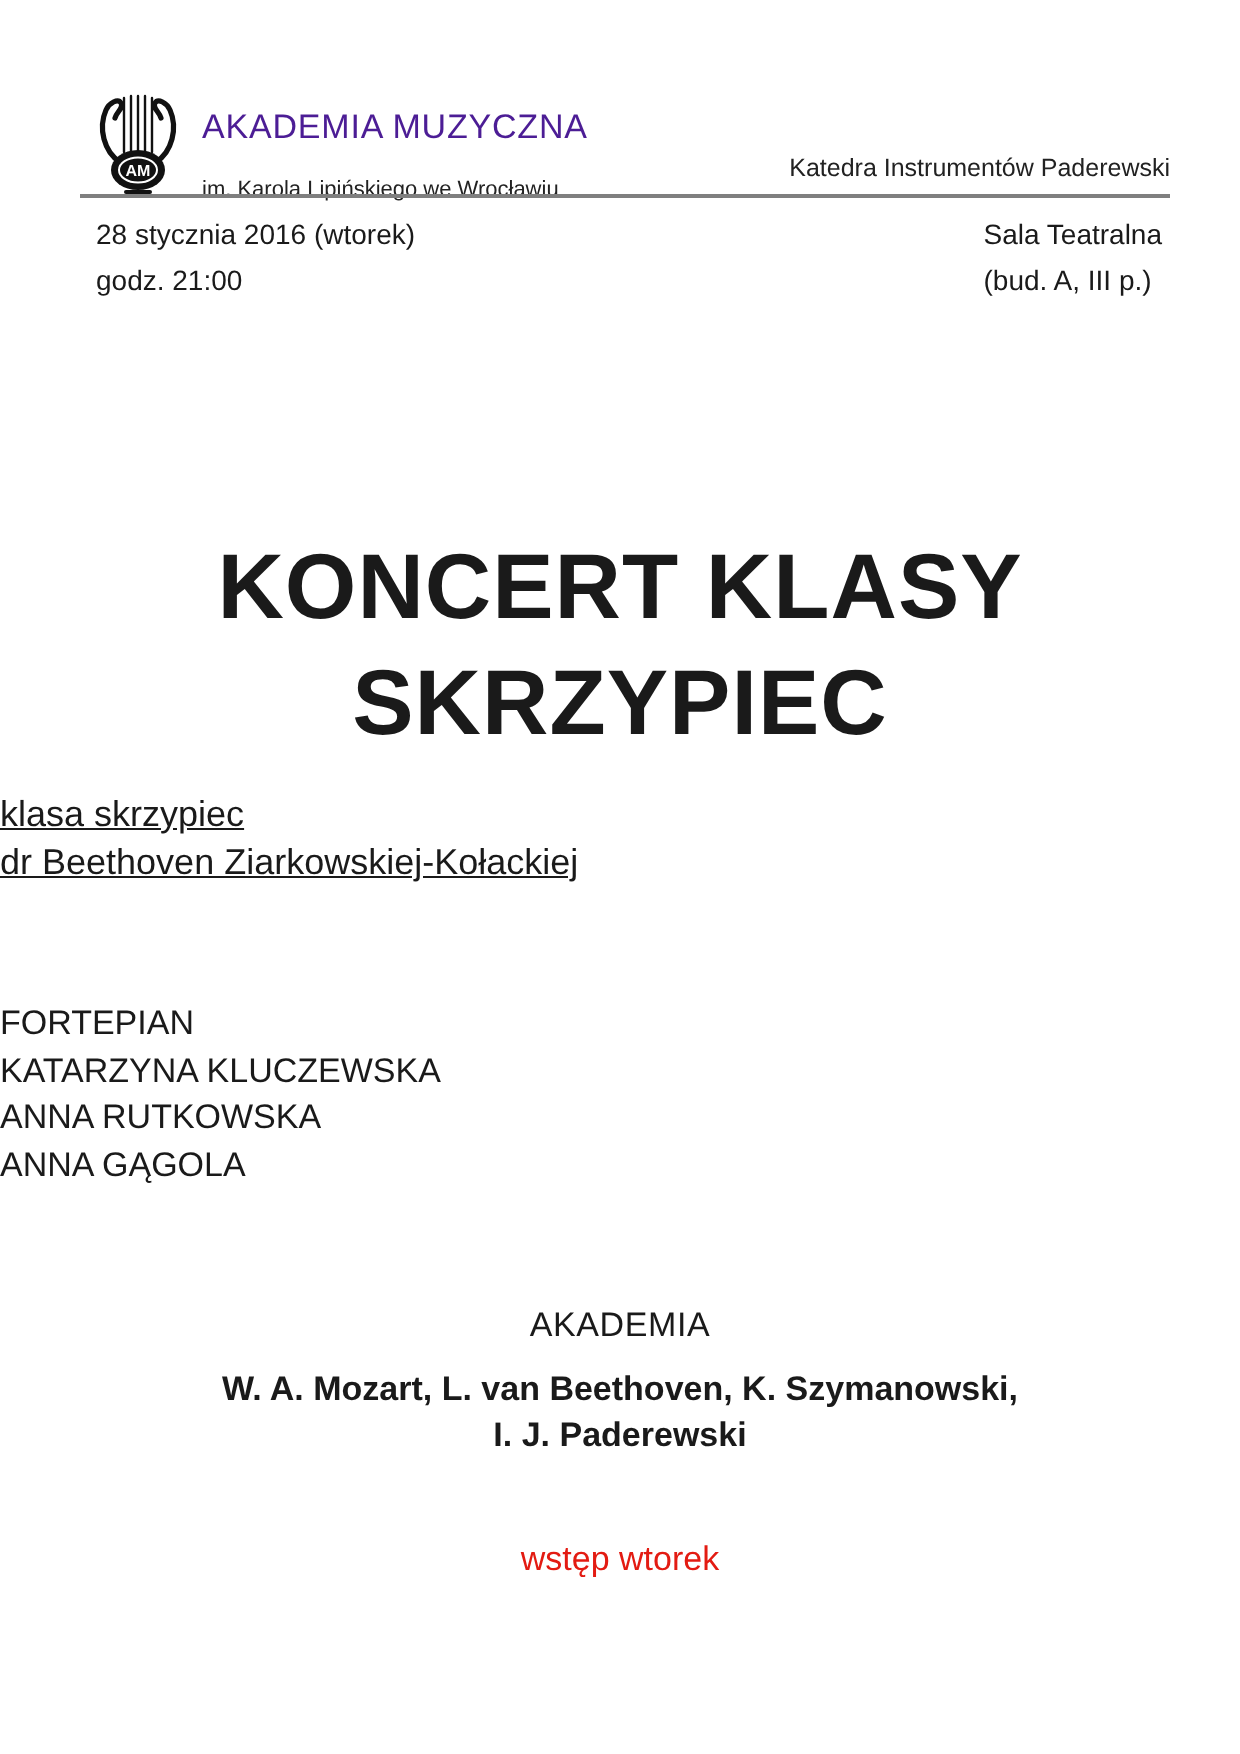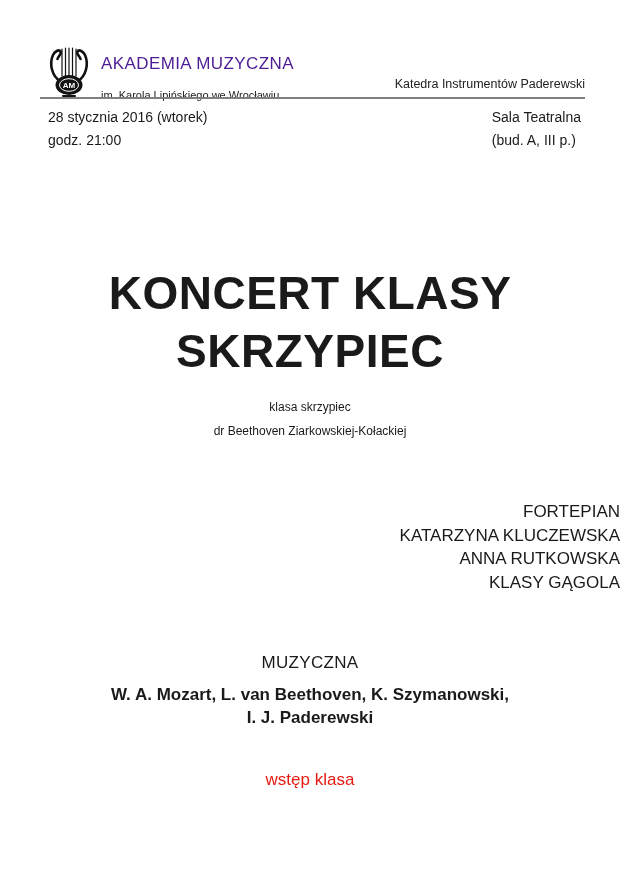--- a/index.html
+++ b/index.html
@@ -25,24 +25,24 @@
   .venue-block { position:absolute; right:39px; top:106px; font-size:14px; line-height:23px; text-align:left; }
 
   
   .title {
     position:absolute; left:0; right:0; top:239px;
     text-align:center; font-size:46px; line-height:58px;
     font-weight:bold; letter-spacing:0.5px;margin-top:25px;
   }
 
   
-  .class-info { position:absolute; left:0; right:0; top:395px; text-align:center; font-size:12px; line-height:24px; }
+  .class-info { position:absolute; left:0; right:0; top:395px; font-size:18px; line-height:24px;text-decoration:underline; }
 
   
-  .performers { position:absolute; left:0; right:0; top:500px; text-align:right; font-size:17px; line-height:23.5px; }
+  .performers { position:absolute; left:0; right:0; top:500px; text-align:left; font-size:17px; line-height:23.5px; }
 
   
   .program-label { position:absolute; left:0; right:0; top:653px; text-align:center; font-size:17px; letter-spacing:0.3px; }
   .composers { position:absolute; left:0; right:0; top:683px; text-align:center; font-size:17px; line-height:23px; font-weight:bold; }
 
   
   .admission { position:absolute; left:0; right:0; top:770px; text-align:center; font-size:17px; }
 </style>
 </head>
 <body>
@@ -90,24 +90,24 @@
 
   <div class="class-info">
     <div>klasa skrzypiec</div>
     <div>dr Beethoven Ziarkowskiej-Kołackiej</div>
   </div>
 
   <div class="performers">
     <div>FORTEPIAN</div>
     <div>KATARZYNA KLUCZEWSKA</div>
     <div>ANNA RUTKOWSKA</div>
-    <div>KLASY GĄGOLA</div>
+    <div>ANNA GĄGOLA</div>
   </div>
 
-  <div class="program-label">MUZYCZNA</div>
+  <div class="program-label">AKADEMIA</div>
   <div class="composers">
     <div>W. A. Mozart, L. van Beethoven, K. Szymanowski,</div>
     <div>I. J. Paderewski</div>
   </div>
 
-  <div class="admission" style="color: rgb(227, 27, 18);">wstęp klasa</div>
+  <div class="admission" style="color: rgb(227, 27, 18);">wstęp wtorek</div>
 
 </div>
 
 </body></html>

